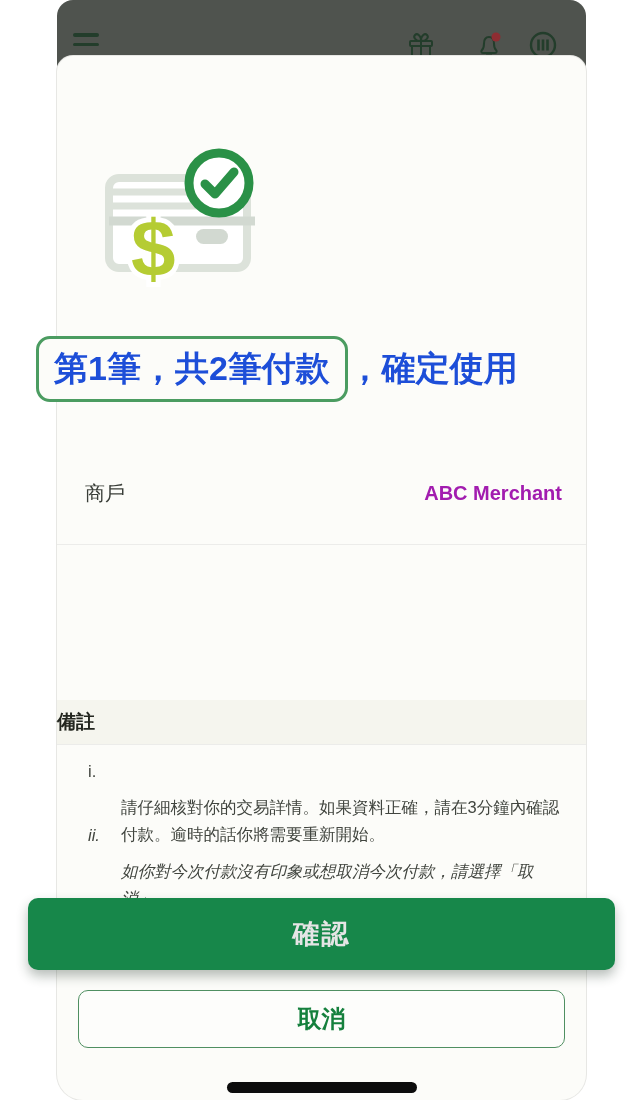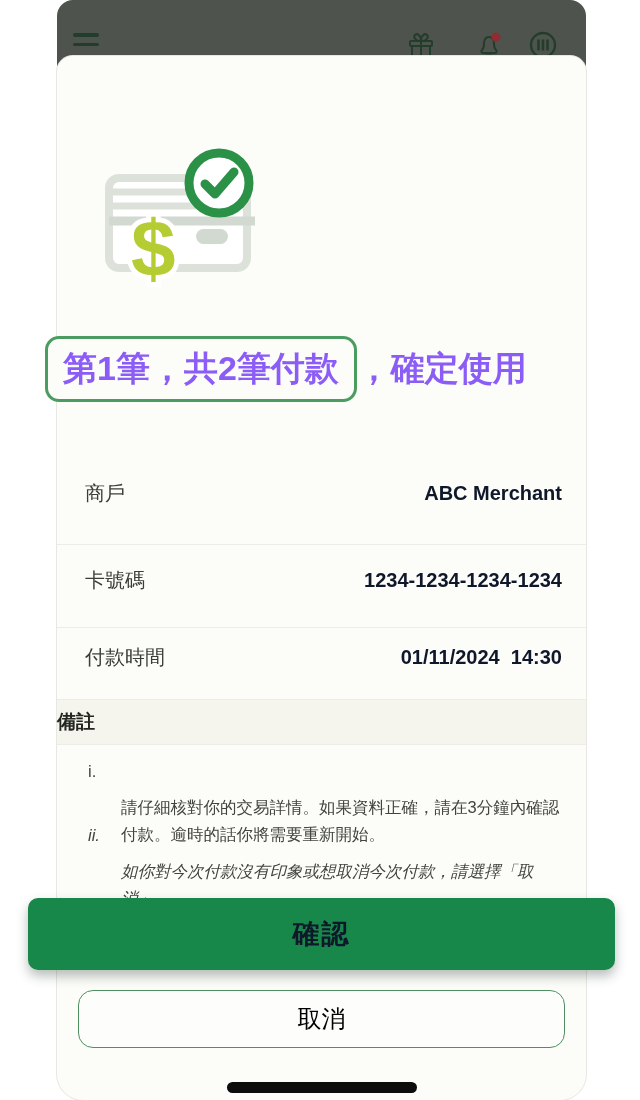--- a/index.html
+++ b/index.html
@@ -33,62 +33,62 @@
   .row{
     position:absolute;left:0;right:0;display:flex;align-items:center;
     justify-content:space-between;padding:0 24px 12px 28px;
     border-bottom:1px solid #ececе9;border-bottom:1px solid #ececea;
     box-sizing:border-box;
   }
   .row-1{top:399px;height:90px;}
   .row-2{top:489px;height:83px;}
   .row-3{top:572px;height:72px;}
   .row .lbl{font-size:20px;color:#3a3e39;}
-  .row .val{font-size:20px;font-weight:bold;color:#0f172a;white-space:pre;}
+  .row .val{font-size:20px;font-weight:bold;color:#a21caf;white-space:pre;}
   .remarks-bar{
     position:absolute;top:644px;left:0;right:0;height:45px;
     background:#f5f5ee;display:flex;align-items:center;
     box-sizing:border-box;font-size:19px;font-weight:bold;color:#23261f;
     border-bottom:1px solid #ececea;
   }
   .note{
     position:absolute;left:31px;right:20px;display:flex;gap:13px;
     font-size:16.5px;color:#41453f;line-height:1.63;
   }
   .note-1{top:702px;}
   .note-2{top:766px;font-style:italic;}
   .note .marker{flex:0 0 20px;}
   .note .ntext{flex:1;white-space:pre-line;margin-top:36px;}
   
   .cancel-btn{
     position:absolute;top:934px;left:21px;width:487px;height:58px;
-    background:#fdfdfb;border:1.8px solid #4f8f61;border-radius:15px;
+    background:#fdfdfb;border:1.8px solid #4f8f61;border-radius:10px;
     display:flex;align-items:center;justify-content:center;
-    font-size:24px;font-weight:normal;color:#000000;cursor:pointer;
+    font-size:24px;font-weight:bold;color:#15803d;cursor:pointer;
     box-sizing:border-box;
   }
   .home-indicator{
     position:absolute;top:1026px;left:50%;transform:translateX(-50%);
     width:190px;height:11px;border-radius:6px;background:#0c0c0c;cursor:pointer;
   }
   
   .headline{
-    position:absolute;left:45px;top:336px;width:566px;
-    font-size:34px;font-weight:bold;color:#8b5cf6;line-height:52px;
+    position:absolute;left:36px;top:336px;width:566px;
+    font-size:34px;font-weight:bold;color:#1d4ed8;line-height:52px;
   }
   .hl-box{
     display:inline-block;border:3px solid #4b9c61;border-radius:14px;
     padding:3px 15px 5px;background:#fcfcf9;
   }
   .headline .line2{margin-left:40px;}
   .confirm-btn{
     position:absolute;left:28px;top:898px;width:587px;height:72px;
     background:#17874a;border-radius:10px;
     display:flex;align-items:center;justify-content:center;
-    font-size:27px;font-weight:bold;color:#0f172a;letter-spacing:2px;
+    font-size:27px;font-weight:bold;color:#e5e5e5;letter-spacing:2px;
     box-shadow:0 6px 12px rgba(30,50,38,.32);cursor:pointer;
   }
 </style>
 </head>
 <body>
 
 <div class="canvas">
 
   <div class="phone">
 
@@ -135,28 +135,20 @@
           <circle cx="132" cy="55" r="30" fill="#ffffff" stroke="#2a9147" stroke-width="9"></circle>
           <path d="M118 56 L128 66 L147 44" stroke="#2a9147" stroke-width="9" stroke-linecap="round" stroke-linejoin="round" fill="none"></path>
           <text x="44" y="148" font-size="80" font-weight="bold" fill="#b5cc33" stroke="#ffffff" stroke-width="10" paint-order="stroke" font-family="'Liberation Sans',sans-serif">$</text>
         </svg>
       </div>
 
       <div class="row row-1">
         <span class="lbl">商戶</span>
         <span class="val">ABC Merchant</span>
       </div>
-      <div class="row row-2">
-        <span class="lbl">卡號碼</span>
-        <span class="val">1234-1234-1234-1234</span>
-      </div>
-      <div class="row row-3">
-        <span class="lbl">付款時間</span>
-        <span class="val">01/11/2024  14:30</span>
-      </div>
 
       <div class="remarks-bar">
         <span>備註</span>
       </div>
 
       <div class="note note-1">
         <span class="marker">i.</span>
         <span class="ntext">請仔細核對你的交易詳情。如果資料正確，請在3分鐘內確認付款。逾時的話你將需要重新開始。</span>
       </div>
       <div class="note note-2">

